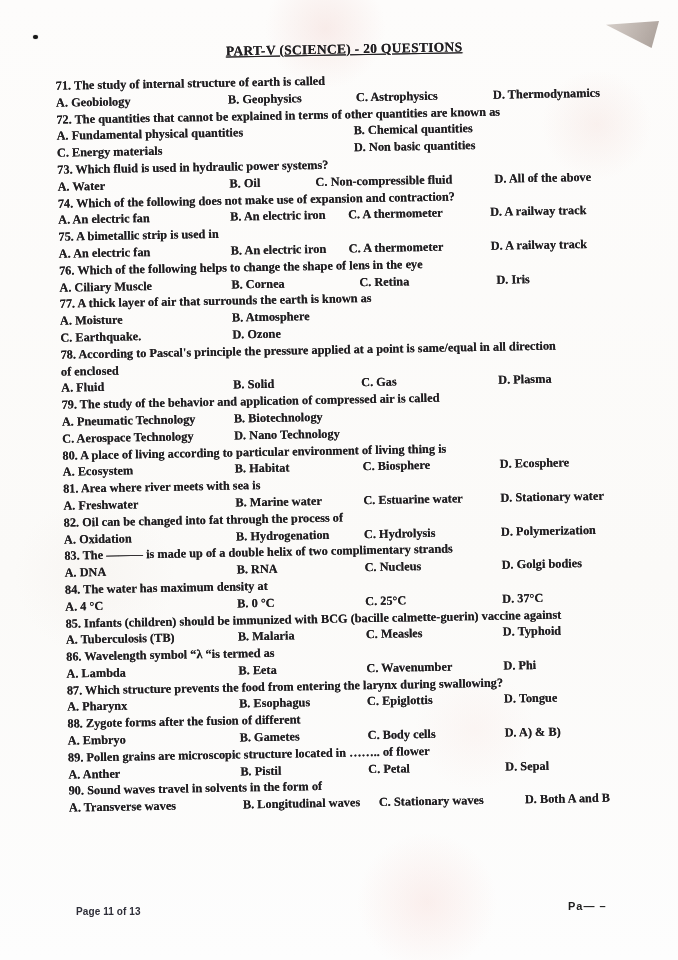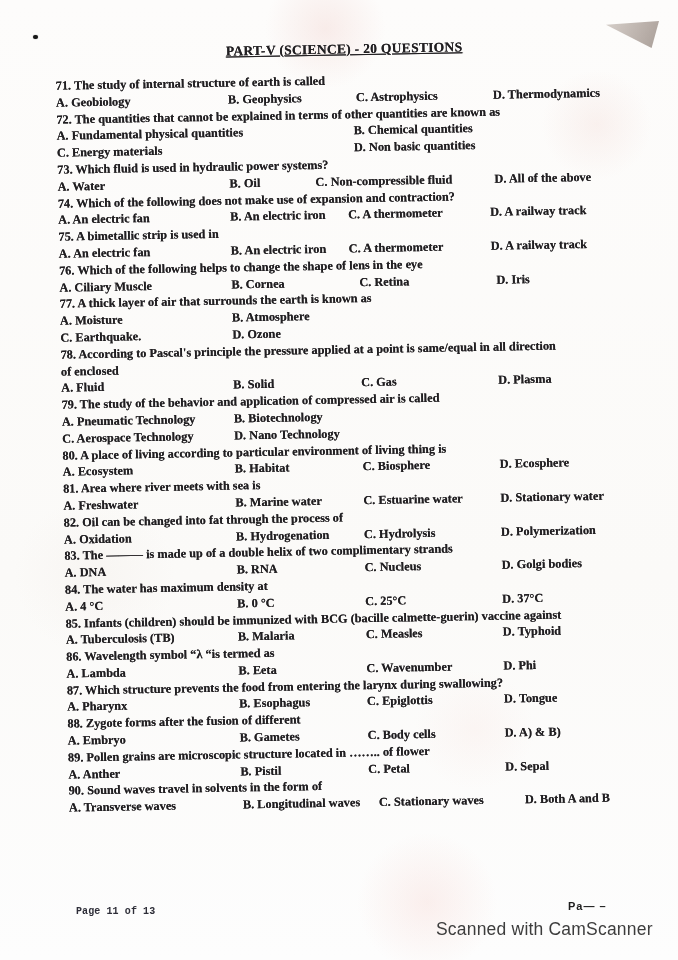--- a/index.html
+++ b/index.html
@@ -34,21 +34,21 @@
     font-size:13.5px; font-weight:bold; letter-spacing:0.3px;
     text-align:center; text-decoration:underline;
     margin-bottom:15px;
   }
   .questions { font-size:12.3px; font-weight:bold; line-height:16.8px; }
   .q-line  { white-space:nowrap; }
   .opt-row { display:flex; white-space:nowrap; }
   .opt     { white-space:nowrap; }
   .footer-left {
     position:absolute; left:76px; top:906px;
-    font-family:Liberation Mono, monospace; font-size:10px; font-weight:bold;
+    font-family:Liberation Sans, sans-serif; font-size:10px; font-weight:bold;
     color:#2e2e38; letter-spacing:0.1px;
   }
   .footer-partial {
     position:absolute; left:568px; top:900px;
     font-family:"Liberation Sans", sans-serif; font-size:11px; font-weight:bold;
     color:#1d1d1d; filter:blur(0.4px); letter-spacing:1px;
   }
   .footer-right {
     position:absolute; left:436px; top:919px;
     font-family:"Liberation Sans", sans-serif; font-size:17.5px;
@@ -250,14 +250,13 @@
             <span class="opt" style="flex: 0 0 136px;">B. Longitudinal waves</span>
             <span class="opt" style="flex: 0 0 146px;">C. Stationary waves</span>
             <span class="opt" style="flex: 1 1 0%;">D. Both A and B</span>
           </div>
         </div>
       </div>
   </div>
 
   <div class="footer-left">Page 11 of 13</div>
   <div class="footer-partial">Pa— –</div>
-  <div class="footer-right">Scanned with CamScanner</div>
 </div>
 
 </body></html>

